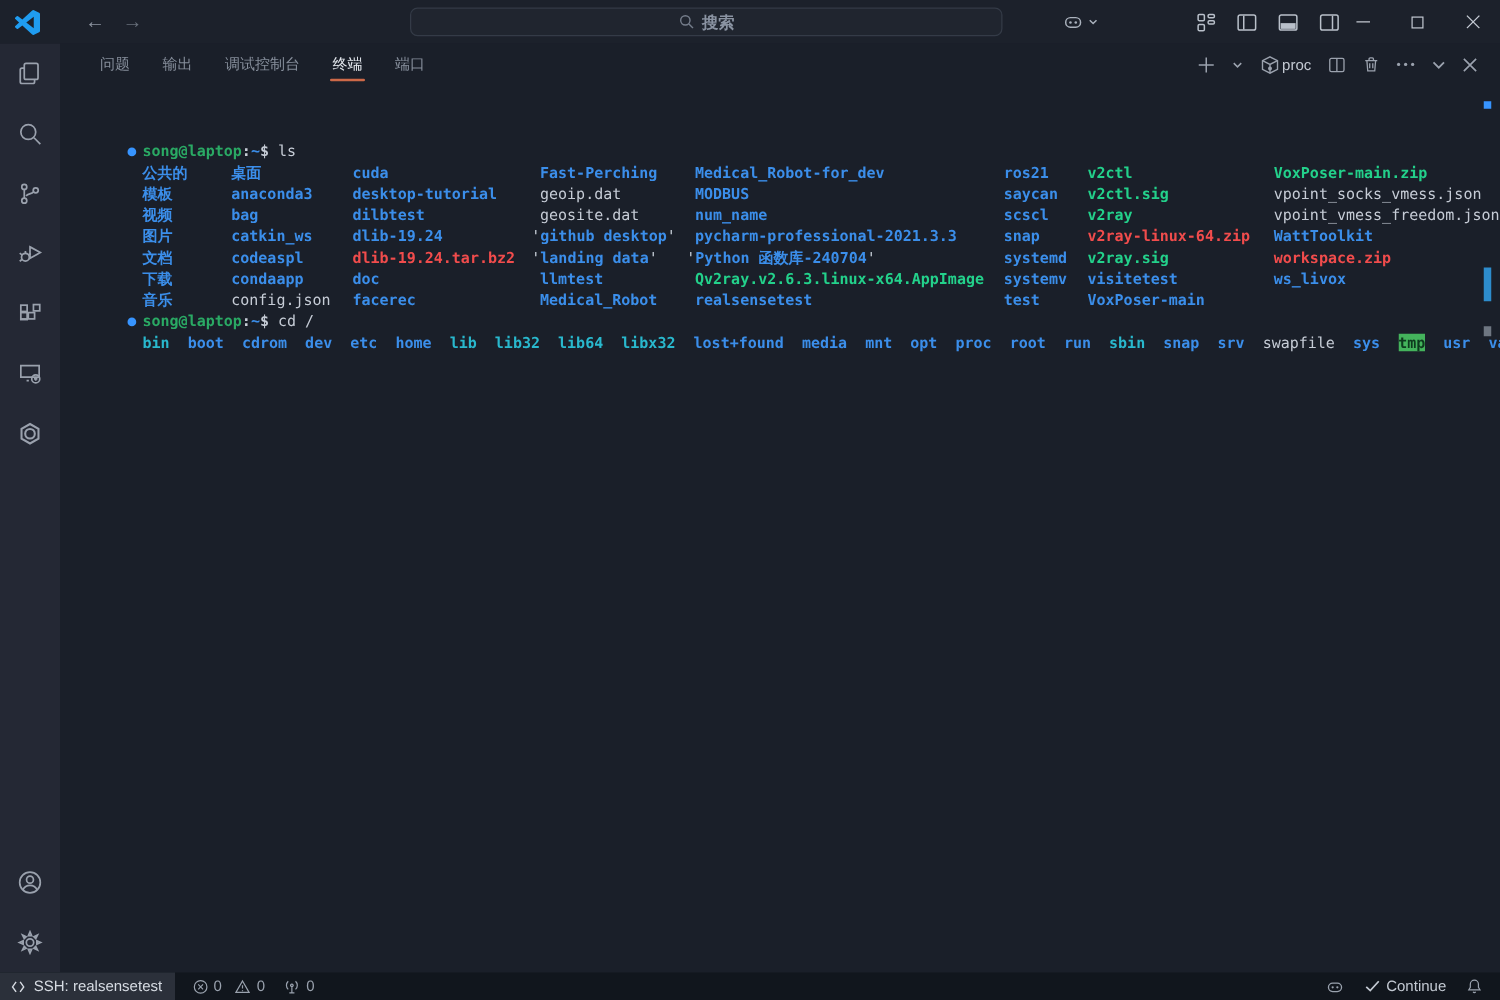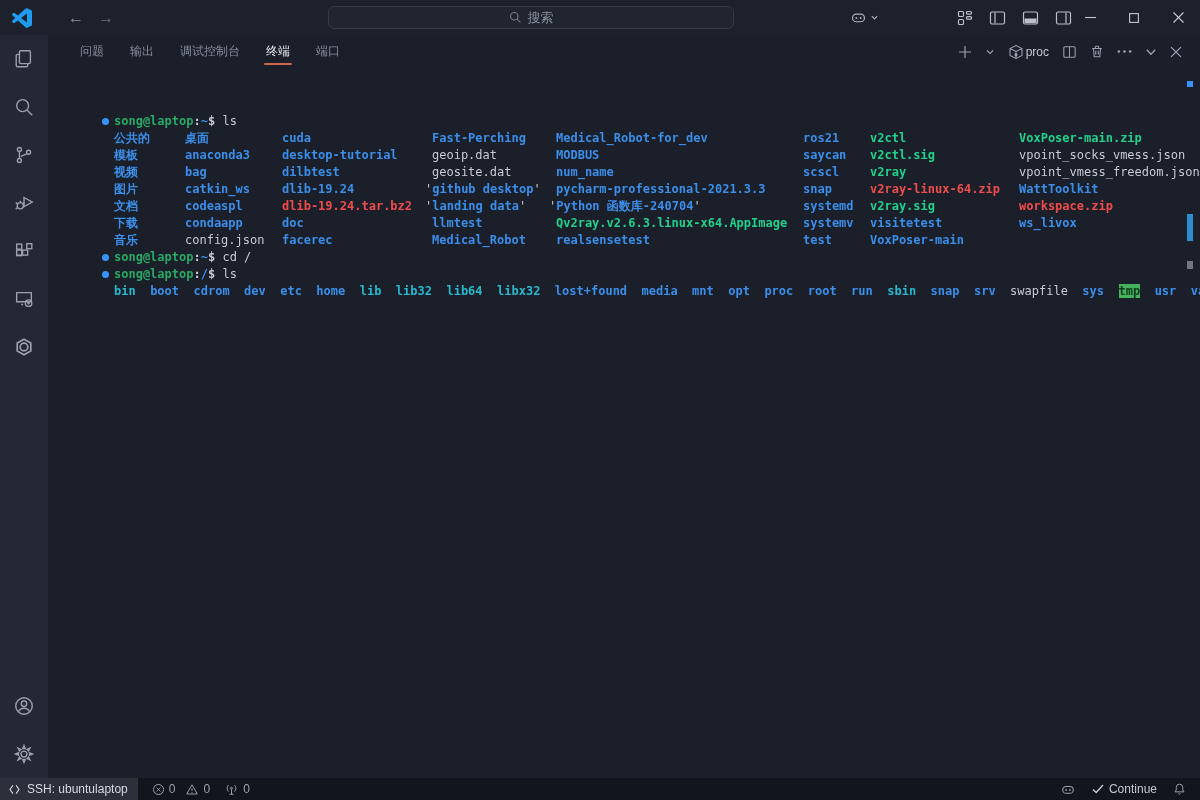--- a/index.html
+++ b/index.html
@@ -8,24 +8,24 @@
   .win { position:relative; width:1200px; height:800px; background:#1a1f29; }
 
   
   .titlebar { position:absolute; left:0; top:0; width:1200px; height:35px;
               background:#1c212b; display:flex; align-items:center; color:#cdd3dc; }
   .logo { width:20px; height:20px; margin:0 10px 0 12px; flex:0 0 auto; }
   .menus { display:flex; align-items:center; font-size:13px; color:#ccd2db; }
   .menus .menu-item { padding:4px 9px; border-radius:5px; cursor:default; white-space:nowrap; }
   .nav-arrows { display:flex; align-items:center; margin-left:26px; color:#9aa2ae; font-size:16px; gap:14px; }
   .nav-arrows span { opacity:.9; }
-  .searchbox { position:absolute; left:328px; top:6px; width:406px; height:23px;
+  .searchbox { position:absolute; left:328px; top:6px; width:474px; height:23px;
                background:#20252f; border:1px solid #343b47; border-radius:6px;
                display:flex; align-items:center; justify-content:center; gap:6px;
-               color:#8a93a2; font-size:13px; }
+               color:#8a93a2; font-size:13px;font-weight:bold; }
   .searchbox svg { opacity:.8; }
   .copilot { position:absolute; left:850px; top:6px; height:23px; display:flex; align-items:center; gap:3px; color:#aab2bd; }
   .tb-icons { position:absolute; right:128px; top:0; height:35px; display:flex; align-items:center; gap:16px; }
   .tb-icons svg { display:block; }
   .win-controls { position:absolute; right:0; top:0; height:35px; display:flex; }
   .win-btn { width:44px; height:35px; display:flex; align-items:center; justify-content:center; color:#c3c9d2; }
 
   
   .activitybar { position:absolute; left:0; top:35px; width:48px; height:743px;
                  background:#242834; display:flex; flex-direction:column; align-items:center; }
@@ -267,35 +267,34 @@
     <div class="term" id="term">
         <div class="tline"><span class="dot filled"></span><span class="bold" style="color: rgb(42, 169, 100);">song@laptop</span><span class="bold" style="color: rgb(198, 204, 214);">:</span><span class="bold" style="color: rgb(59, 142, 234);">~</span><span class="bold" style="color: rgb(198, 204, 214);">$ </span><span style="color: rgb(198, 204, 214);">ls</span></div>
         <div class="tline"><span class="abs" style="left: 0px;"><span class="bold" style="color: rgb(59, 142, 234);">公共的</span></span><span class="abs" style="left: 71px;"><span class="bold" style="color: rgb(59, 142, 234);">桌面</span></span><span class="abs" style="left: 168px;"><span class="bold" style="color: rgb(59, 142, 234);">cuda</span></span><span class="abs" style="left: 318px;"><span class="bold" style="color: rgb(59, 142, 234);">Fast-Perching</span></span><span class="abs" style="left: 442px;"><span class="bold" style="color: rgb(59, 142, 234);">Medical_Robot-for_dev</span></span><span class="abs" style="left: 689px;"><span class="bold" style="color: rgb(59, 142, 234);">ros21</span></span><span class="abs" style="left: 756px;"><span class="bold" style="color: rgb(35, 209, 139);">v2ctl</span></span><span class="abs" style="left: 905px;"><span class="bold" style="color: rgb(35, 209, 139);">VoxPoser-main.zip</span></span></div>
         <div class="tline"><span class="abs" style="left: 0px;"><span class="bold" style="color: rgb(59, 142, 234);">模板</span></span><span class="abs" style="left: 71px;"><span class="bold" style="color: rgb(59, 142, 234);">anaconda3</span></span><span class="abs" style="left: 168px;"><span class="bold" style="color: rgb(59, 142, 234);">desktop-tutorial</span></span><span class="abs" style="left: 318px;"><span style="color: rgb(198, 204, 214);">geoip.dat</span></span><span class="abs" style="left: 442px;"><span class="bold" style="color: rgb(59, 142, 234);">MODBUS</span></span><span class="abs" style="left: 689px;"><span class="bold" style="color: rgb(59, 142, 234);">saycan</span></span><span class="abs" style="left: 756px;"><span class="bold" style="color: rgb(35, 209, 139);">v2ctl.sig</span></span><span class="abs" style="left: 905px;"><span style="color: rgb(198, 204, 214);">vpoint_socks_vmess.json</span></span></div>
         <div class="tline"><span class="abs" style="left: 0px;"><span class="bold" style="color: rgb(59, 142, 234);">视频</span></span><span class="abs" style="left: 71px;"><span class="bold" style="color: rgb(59, 142, 234);">bag</span></span><span class="abs" style="left: 168px;"><span class="bold" style="color: rgb(59, 142, 234);">dilbtest</span></span><span class="abs" style="left: 318px;"><span style="color: rgb(198, 204, 214);">geosite.dat</span></span><span class="abs" style="left: 442px;"><span class="bold" style="color: rgb(59, 142, 234);">num_name</span></span><span class="abs" style="left: 689px;"><span class="bold" style="color: rgb(59, 142, 234);">scscl</span></span><span class="abs" style="left: 756px;"><span class="bold" style="color: rgb(35, 209, 139);">v2ray</span></span><span class="abs" style="left: 905px;"><span style="color: rgb(198, 204, 214);">vpoint_vmess_freedom.json</span></span></div>
         <div class="tline"><span class="abs" style="left: 0px;"><span class="bold" style="color: rgb(59, 142, 234);">图片</span></span><span class="abs" style="left: 71px;"><span class="bold" style="color: rgb(59, 142, 234);">catkin_ws</span></span><span class="abs" style="left: 168px;"><span class="bold" style="color: rgb(59, 142, 234);">dlib-19.24</span></span><span class="abs" style="left: 311px;"><span style="color: rgb(198, 204, 214);">'</span><span class="bold" style="color: rgb(59, 142, 234);">github desktop</span><span style="color: rgb(198, 204, 214);">'</span></span><span class="abs" style="left: 442px;"><span class="bold" style="color: rgb(59, 142, 234);">pycharm-professional-2021.3.3</span></span><span class="abs" style="left: 689px;"><span class="bold" style="color: rgb(59, 142, 234);">snap</span></span><span class="abs" style="left: 756px;"><span class="bold" style="color: rgb(241, 76, 76);">v2ray-linux-64.zip</span></span><span class="abs" style="left: 905px;"><span class="bold" style="color: rgb(59, 142, 234);">WattToolkit</span></span></div>
         <div class="tline"><span class="abs" style="left: 0px;"><span class="bold" style="color: rgb(59, 142, 234);">文档</span></span><span class="abs" style="left: 71px;"><span class="bold" style="color: rgb(59, 142, 234);">codeaspl</span></span><span class="abs" style="left: 168px;"><span class="bold" style="color: rgb(241, 76, 76);">dlib-19.24.tar.bz2</span></span><span class="abs" style="left: 311px;"><span style="color: rgb(198, 204, 214);">'</span><span class="bold" style="color: rgb(59, 142, 234);">landing data</span><span style="color: rgb(198, 204, 214);">'</span></span><span class="abs" style="left: 435px;"><span style="color: rgb(198, 204, 214);">'</span><span class="bold" style="color: rgb(59, 142, 234);">Python 函数库-240704</span><span style="color: rgb(198, 204, 214);">'</span></span><span class="abs" style="left: 689px;"><span class="bold" style="color: rgb(59, 142, 234);">systemd</span></span><span class="abs" style="left: 756px;"><span class="bold" style="color: rgb(35, 209, 139);">v2ray.sig</span></span><span class="abs" style="left: 905px;"><span class="bold" style="color: rgb(241, 76, 76);">workspace.zip</span></span></div>
         <div class="tline"><span class="abs" style="left: 0px;"><span class="bold" style="color: rgb(59, 142, 234);">下载</span></span><span class="abs" style="left: 71px;"><span class="bold" style="color: rgb(59, 142, 234);">condaapp</span></span><span class="abs" style="left: 168px;"><span class="bold" style="color: rgb(59, 142, 234);">doc</span></span><span class="abs" style="left: 318px;"><span class="bold" style="color: rgb(59, 142, 234);">llmtest</span></span><span class="abs" style="left: 442px;"><span class="bold" style="color: rgb(35, 209, 139);">Qv2ray.v2.6.3.linux-x64.AppImage</span></span><span class="abs" style="left: 689px;"><span class="bold" style="color: rgb(59, 142, 234);">systemv</span></span><span class="abs" style="left: 756px;"><span class="bold" style="color: rgb(59, 142, 234);">visitetest</span></span><span class="abs" style="left: 905px;"><span class="bold" style="color: rgb(59, 142, 234);">ws_livox</span></span></div>
         <div class="tline"><span class="abs" style="left: 0px;"><span class="bold" style="color: rgb(59, 142, 234);">音乐</span></span><span class="abs" style="left: 71px;"><span style="color: rgb(198, 204, 214);">config.json</span></span><span class="abs" style="left: 168px;"><span class="bold" style="color: rgb(59, 142, 234);">facerec</span></span><span class="abs" style="left: 318px;"><span class="bold" style="color: rgb(59, 142, 234);">Medical_Robot</span></span><span class="abs" style="left: 442px;"><span class="bold" style="color: rgb(59, 142, 234);">realsensetest</span></span><span class="abs" style="left: 689px;"><span class="bold" style="color: rgb(59, 142, 234);">test</span></span><span class="abs" style="left: 756px;"><span class="bold" style="color: rgb(59, 142, 234);">VoxPoser-main</span></span></div>
         <div class="tline"><span class="dot filled"></span><span class="bold" style="color: rgb(42, 169, 100);">song@laptop</span><span class="bold" style="color: rgb(198, 204, 214);">:</span><span class="bold" style="color: rgb(59, 142, 234);">~</span><span class="bold" style="color: rgb(198, 204, 214);">$ </span><span style="color: rgb(198, 204, 214);">cd /</span></div>
-        <div class="tline"><span class="dot filled"></span><span class="bold" style="color: rgb(42, 169, 100);">song@laptop</span><span class="bold" style="color: rgb(198, 204, 214);">:</span><span class="bold" style="color: rgb(59, 142, 234);">/</span><span class="bold" style="color: rgb(198, 204, 214);">$ </span><span style="color: rgb(198, 204, 214);">ls</span></div>
         <div class="tline"><span class="bold" style="color: rgb(41, 184, 205);">bin</span><span style="color: rgb(198, 204, 214);">&nbsp;&nbsp;</span><span class="bold" style="color: rgb(59, 142, 234);">boot</span><span style="color: rgb(198, 204, 214);">&nbsp;&nbsp;</span><span class="bold" style="color: rgb(59, 142, 234);">cdrom</span><span style="color: rgb(198, 204, 214);">&nbsp;&nbsp;</span><span class="bold" style="color: rgb(59, 142, 234);">dev</span><span style="color: rgb(198, 204, 214);">&nbsp;&nbsp;</span><span class="bold" style="color: rgb(59, 142, 234);">etc</span><span style="color: rgb(198, 204, 214);">&nbsp;&nbsp;</span><span class="bold" style="color: rgb(59, 142, 234);">home</span><span style="color: rgb(198, 204, 214);">&nbsp;&nbsp;</span><span class="bold" style="color: rgb(41, 184, 205);">lib</span><span style="color: rgb(198, 204, 214);">&nbsp;&nbsp;</span><span class="bold" style="color: rgb(41, 184, 205);">lib32</span><span style="color: rgb(198, 204, 214);">&nbsp;&nbsp;</span><span class="bold" style="color: rgb(41, 184, 205);">lib64</span><span style="color: rgb(198, 204, 214);">&nbsp;&nbsp;</span><span class="bold" style="color: rgb(41, 184, 205);">libx32</span><span style="color: rgb(198, 204, 214);">&nbsp;&nbsp;</span><span class="bold" style="color: rgb(59, 142, 234);">lost+found</span><span style="color: rgb(198, 204, 214);">&nbsp;&nbsp;</span><span class="bold" style="color: rgb(59, 142, 234);">media</span><span style="color: rgb(198, 204, 214);">&nbsp;&nbsp;</span><span class="bold" style="color: rgb(59, 142, 234);">mnt</span><span style="color: rgb(198, 204, 214);">&nbsp;&nbsp;</span><span class="bold" style="color: rgb(59, 142, 234);">opt</span><span style="color: rgb(198, 204, 214);">&nbsp;&nbsp;</span><span class="bold" style="color: rgb(59, 142, 234);">proc</span><span style="color: rgb(198, 204, 214);">&nbsp;&nbsp;</span><span class="bold" style="color: rgb(59, 142, 234);">root</span><span style="color: rgb(198, 204, 214);">&nbsp;&nbsp;</span><span class="bold" style="color: rgb(59, 142, 234);">run</span><span style="color: rgb(198, 204, 214);">&nbsp;&nbsp;</span><span class="bold" style="color: rgb(41, 184, 205);">sbin</span><span style="color: rgb(198, 204, 214);">&nbsp;&nbsp;</span><span class="bold" style="color: rgb(59, 142, 234);">snap</span><span style="color: rgb(198, 204, 214);">&nbsp;&nbsp;</span><span class="bold" style="color: rgb(59, 142, 234);">srv</span><span style="color: rgb(198, 204, 214);">&nbsp;&nbsp;</span><span style="color: rgb(198, 204, 214);">swapfile</span><span style="color: rgb(198, 204, 214);">&nbsp;&nbsp;</span><span class="bold" style="color: rgb(59, 142, 234);">sys</span><span style="color: rgb(198, 204, 214);">&nbsp;&nbsp;</span><span class="bold" style="color: rgb(14, 58, 30); background: rgb(68, 179, 92);">tmp</span><span style="color: rgb(198, 204, 214);">&nbsp;&nbsp;</span><span class="bold" style="color: rgb(59, 142, 234);">usr</span><span style="color: rgb(198, 204, 214);">&nbsp;&nbsp;</span><span class="bold" style="color: rgb(59, 142, 234);">var</span></div>
       </div>
 
     <div class="ov-mark" style="left:1139px; top:46px; height:6px; background:#3794ff;"></div>
     <div class="ov-mark" style="left:1139px; top:179px; height:27px; background:#2d8ccc;"></div>
     <div class="ov-mark" style="left:1139px; top:226px; height:8px; background:#6e7681;"></div>
   </div>
 
   <div class="statusbar">
     <div class="remote">
       <svg width="13" height="13" viewBox="0 0 16 16">
         <path d="M6 3 2.5 8 6 13 M10 3l3.5 5L10 13" fill="none" stroke="#d6dbe2" stroke-width="1.4"></path>
       </svg>
-      <span>SSH: ubuntulaptop</span>
+      <span>SSH: realsensetest</span>
     </div>
     <div class="sb-item">
       <svg width="13" height="13" viewBox="0 0 16 16">
         <circle cx="8" cy="8" r="6.2" fill="none" stroke="#9aa2ae" stroke-width="1.2"></circle>
         <path d="M5.6 5.6 10.4 10.4 M10.4 5.6 5.6 10.4" stroke="#9aa2ae" stroke-width="1.1"></path>
       </svg>
       <span>0</span>
       <svg width="14" height="13" viewBox="0 0 16 16" style="margin-left:6px;">
         <path d="M8 2.2 14.5 13.5H1.5z" fill="none" stroke="#9aa2ae" stroke-width="1.2"></path>
         <path d="M8 6.5v3.2 M8 11.4v1" stroke="#9aa2ae" stroke-width="1.2"></path>

